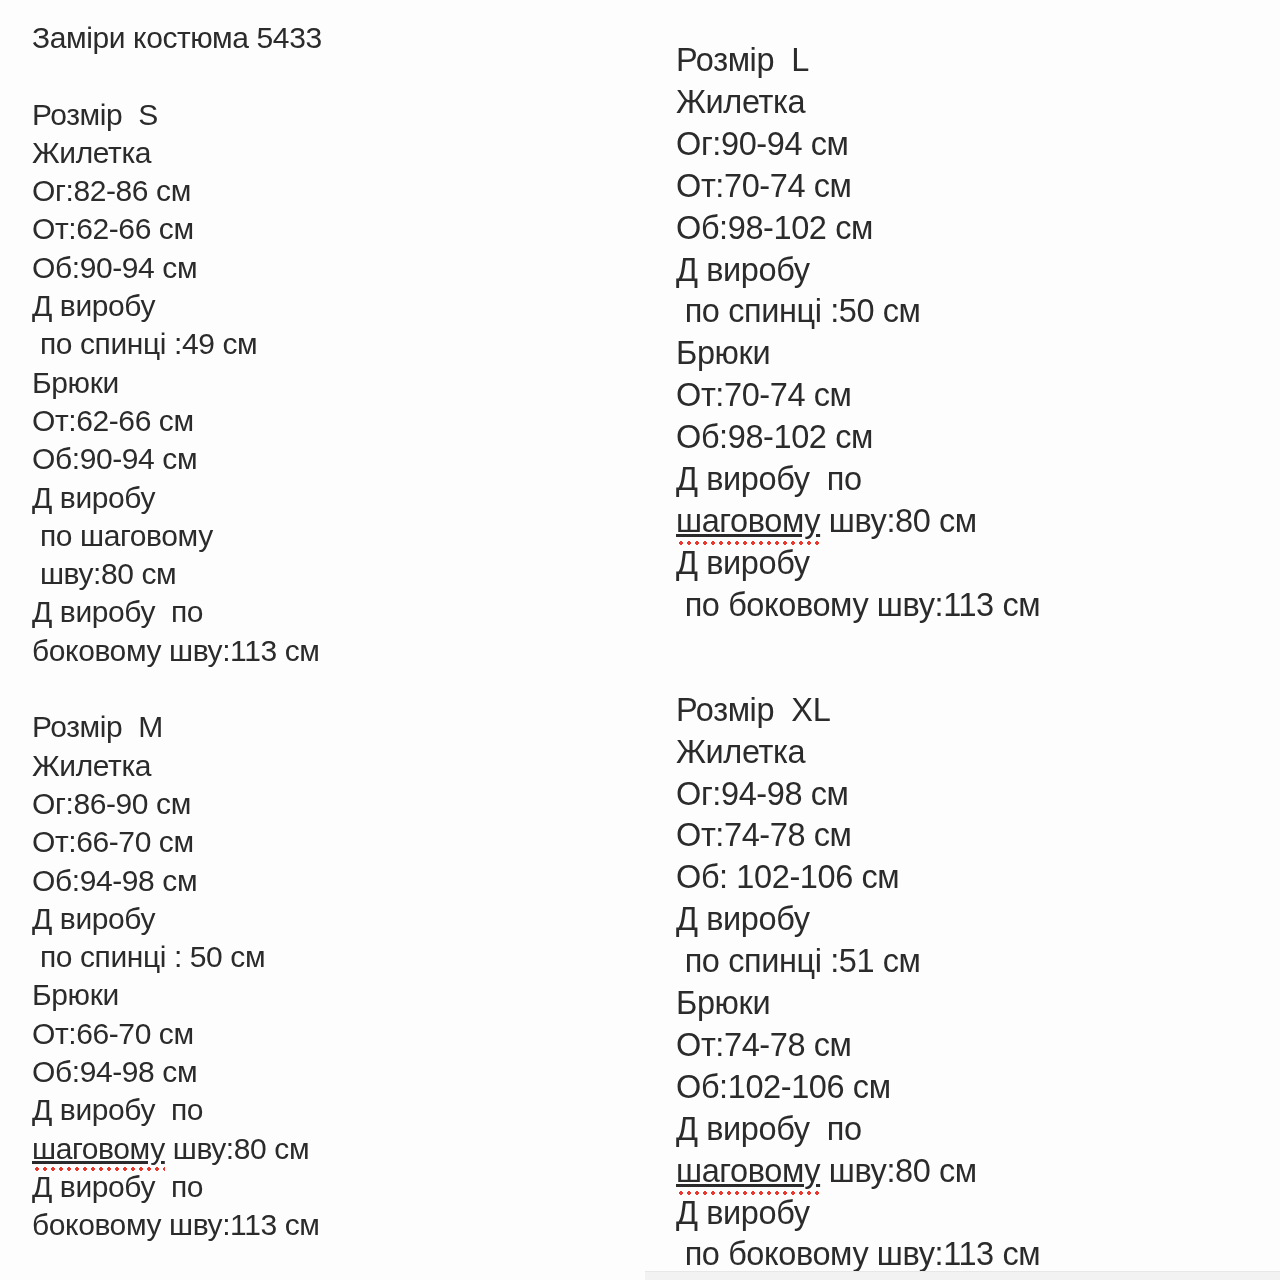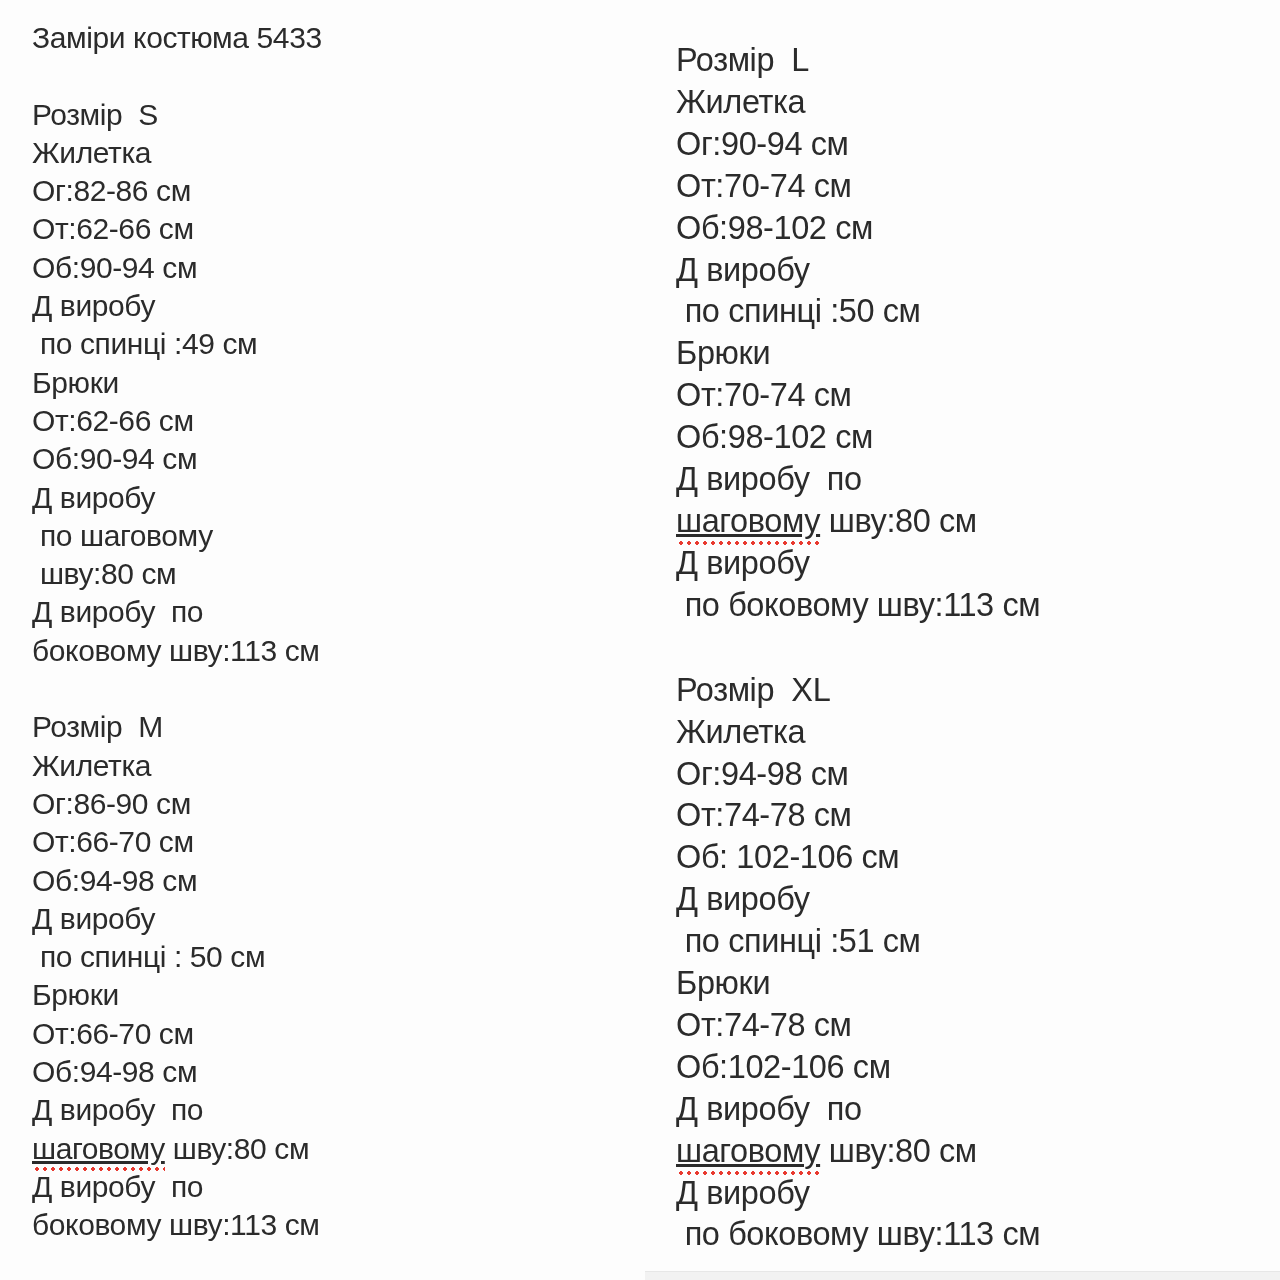--- a/index.html
+++ b/index.html
@@ -26,21 +26,21 @@
     font-size: 30px;
     line-height: 38.3px;
   }
   .col-right {
     left: 676px;
     top: 40px;
     font-size: 32.5px;
     line-height: 41.9px;
   }
   .col-left .block { margin-bottom: 38.3px; }
-  .col-right .block { margin-bottom: 43px; }
+  .col-right .block { margin-bottom: 63px; }
   .block:last-child { margin-bottom: 16px; }
   .line { white-space: pre-wrap; }
   .squiggle {
     background-image: radial-gradient(circle, #e8392f 1.8px, rgba(232,57,47,0) 2.1px);
     background-size: 8px 6px;
     background-repeat: repeat-x;
     background-position: 1px 100%;
     padding-bottom: 7px;
     text-decoration: underline;
   }

